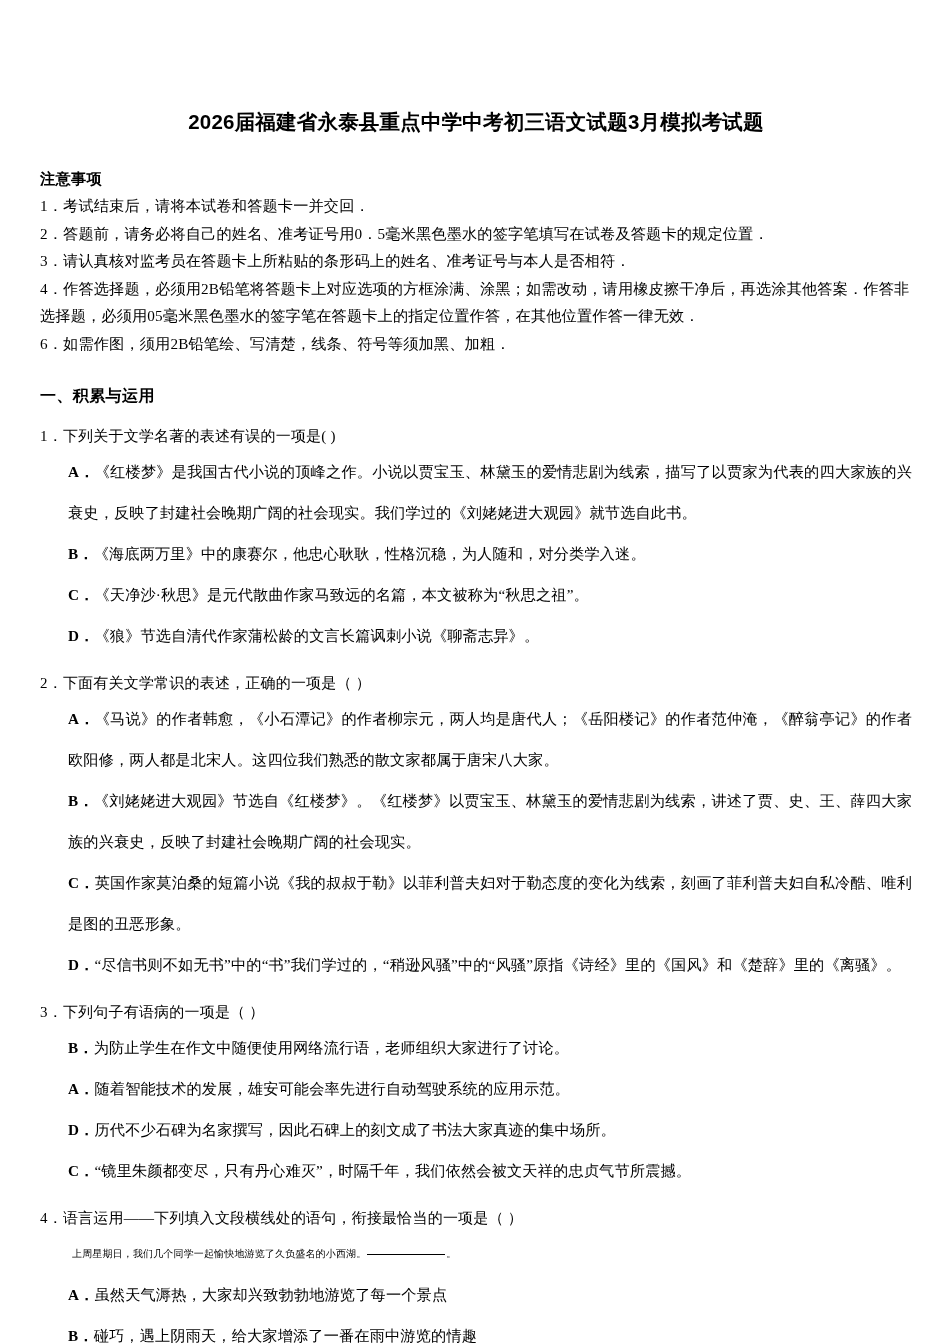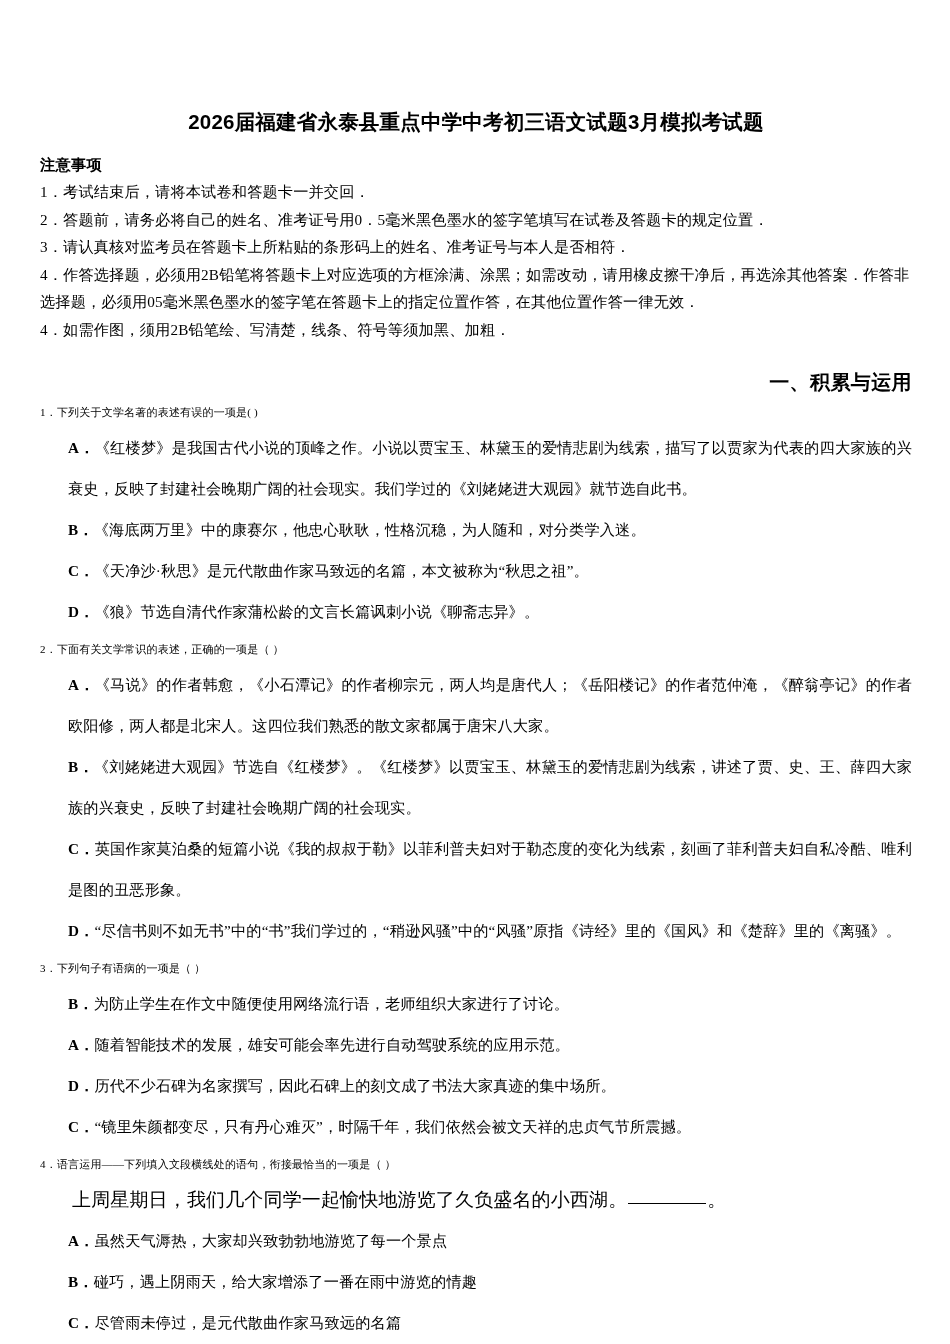--- a/index.html
+++ b/index.html
@@ -40,51 +40,50 @@
     font-size: 20.5px;
     font-weight: bold;
     line-height: 1.35;
     text-align: center;
     letter-spacing: 0.2px;
     font-family: "Liberation Sans", "DejaVu Sans", sans-serif;
   }
 
   
   .notice {
-    margin-top: 15px;
+    margin-top: 29px;
   }
   .notice-heading {
     font-size: 15.2px;
     font-weight: bold;
     line-height: 27.5px;
     letter-spacing: 0.3px;
   }
   .notice-line {
     font-size: 15.2px;
     line-height: 27.5px;
     letter-spacing: 0.15px;
     white-space: normal;
   }
 
   
   .section-heading {
     margin-top: 26px;
-    font-size: 20px;
+    font-size: 16px;
     font-weight: bold;
     line-height: 26px;
     letter-spacing: 0.4px;
-    text-align: right;
   }
 
   
   .q-stem {
-    font-size: 11px;
+    font-size: 15px;
     line-height: 30px;
     letter-spacing: 0.2px;
-    margin-top: 2px;
+    margin-top: 12px;
   }
   .q-stem .qnum {
     font-family: "Liberation Serif", serif;
   }
 
   
   .opt {
     font-size: 15.2px;
     line-height: 41px;
     letter-spacing: 0.15px;
@@ -92,21 +91,21 @@
     text-justify: inter-character;
     margin-left: 28px;
   }
   .opt .lbl {
     font-weight: bold;
     font-family: "Liberation Serif", serif;
   }
 
   
   .passage {
-    font-size: 19px;
+    font-size: 10px;
     line-height: 41px;
     letter-spacing: 0.15px;
     text-indent: 32px;
   }
   .blank-rule {
     display: inline-block;
     width: 78px;
     border-bottom: 1.3px solid #000;
     vertical-align: 2px;
     margin: 0 1px;
@@ -120,21 +119,21 @@
 
     <h1 class="doc-title">2026届福建省永泰县重点中学中考初三语文试题3月模拟考试题</h1>
 
     <div class="notice">
       <div class="notice-heading">注意事项</div>
 
       <div class="notice-line">1．考试结束后，请将本试卷和答题卡一并交回．</div>
       <div class="notice-line">2．答题前，请务必将自己的姓名、准考证号用0．5毫米黑色墨水的签字笔填写在试卷及答题卡的规定位置．</div>
       <div class="notice-line">3．请认真核对监考员在答题卡上所粘贴的条形码上的姓名、准考证号与本人是否相符．</div>
       <div class="notice-line">4．作答选择题，必须用2B铅笔将答题卡上对应选项的方框涂满、涂黑；如需改动，请用橡皮擦干净后，再选涂其他答案．作答非选择题，必须用05毫米黑色墨水的签字笔在答题卡上的指定位置作答，在其他位置作答一律无效．</div>
-      <div class="notice-line">4．如需作图，须用2B铅笔绘、写清楚，线条、符号等须加黑、加粗．</div>
+      <div class="notice-line">6．如需作图，须用2B铅笔绘、写清楚，线条、符号等须加黑、加粗．</div>
     </div>
 
     <div class="section-heading">一、积累与运用</div>
 
     <div class="q-stem">
       <span class="qnum">1．</span><span>下列关于文学名著的表述有误的一项是(    )</span>
     </div>
     <div class="opt">
       <span class="lbl">A．</span><span>《红楼梦》是我国古代小说的顶峰之作。小说以贾宝玉、林黛玉的爱情悲剧为线索，描写了以贾家为代表的四大家族的兴衰史，反映了封建社会晚期广阔的社会现实。我们学过的《刘姥姥进大观园》就节选自此书。</span>
     </div>

